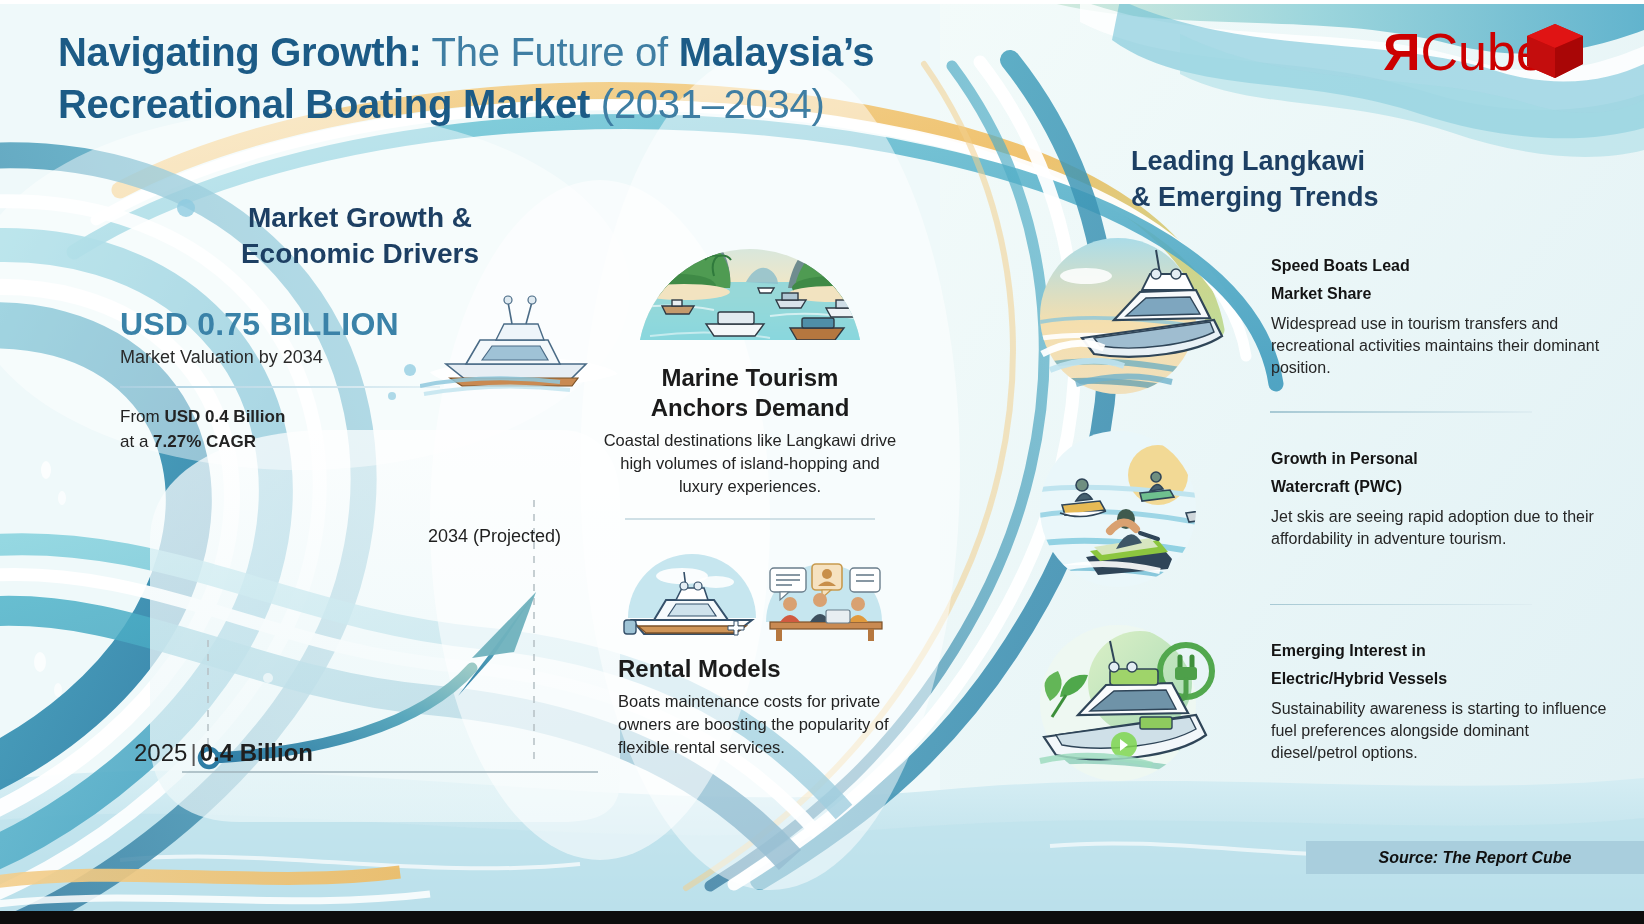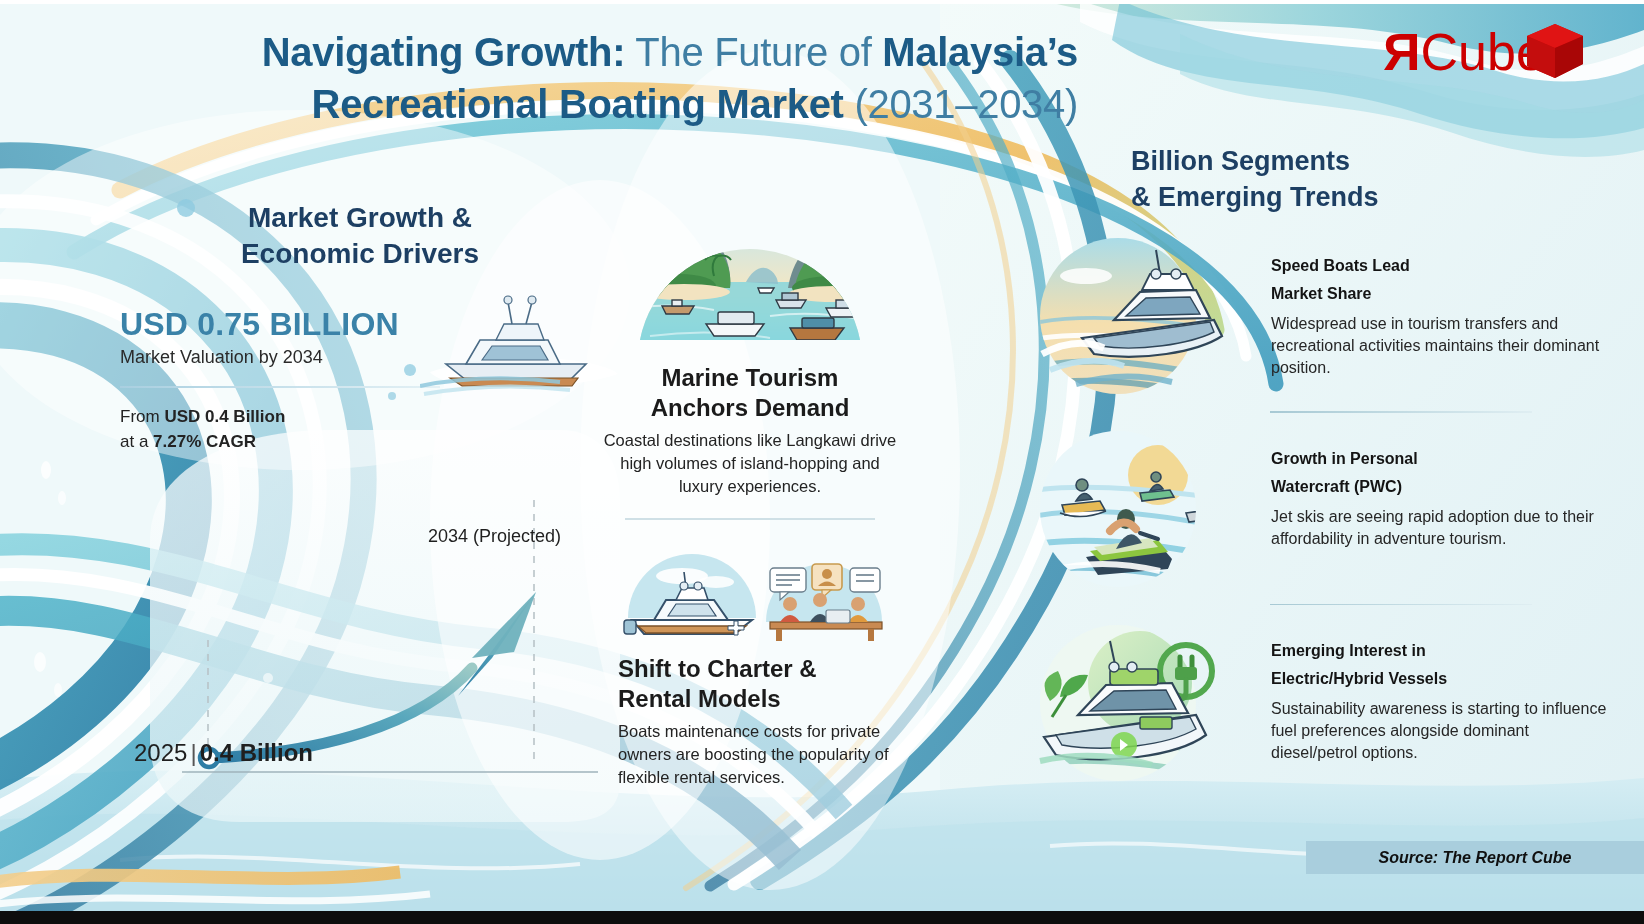--- a/index.html
+++ b/index.html
@@ -8,21 +8,21 @@
     font-family:"Liberation Sans", sans-serif;
     background:#f2fbfb;
     overflow:hidden;
     position:relative;
   }
   #canvas { position:relative; width:1644px; height:924px; overflow:hidden; background:#eef9fa; }
   .bg-svg { position:absolute; left:0; top:0; width:1644px; height:924px; }
 
   
   .title-block { position:absolute; left:58px; top:26px; width:1020px; z-index:30; }
-  .title-line { font-size:40px; line-height:52px; color:#2e6f96; letter-spacing:-0.3px; white-space:nowrap;text-align:right; }
+  .title-line { font-size:40px; line-height:52px; color:#2e6f96; letter-spacing:-0.3px; white-space:nowrap; }
   .t-b { font-weight:bold; color:#1c5b86; }
   .t-n { font-weight:normal; color:#3f7ea3; }
 
   .logo { position:absolute; left:1375px; top:16px; width:240px; height:82px; z-index:35; }
   .logo-text { position:absolute; left:8px; top:6px; font-size:52px; color:#cc0000; font-weight:normal; font-family:"Liberation Sans", sans-serif;}
   .logo-r { display:inline-block; transform:scaleX(-1); font-weight:bold; }
   .logo-cube { position:absolute; left:148px; top:4px; width:64px; height:64px; }
 
   
   .left-col { position:absolute; left:120px; top:200px; width:480px; z-index:25; }
@@ -356,29 +356,28 @@
           <circle cx="180" cy="70" r="7" fill="#d9a171"></circle>
           <path d="M170,88 q10,-14 20,0 Z" fill="#d05a40"></path>
           <circle cx="210" cy="66" r="7" fill="#d9a171"></circle>
           <path d="M200,88 q10,-16 20,0 Z" fill="#3d4f5e"></path>
           <circle cx="248" cy="70" r="7" fill="#d9a171"></circle>
           <path d="M238,88 q10,-14 20,0 Z" fill="#e09a3e"></path>
           <rect x="216" y="76" width="24" height="13" rx="2" fill="#e8eef2" stroke="#6a7e8c" stroke-width="1.2"></rect>
         </g>
       </svg>
       <div class="mid-title2">
-        <div>Shift to Charter &amp;</div>
         <div>Rental Models</div>
       </div>
       <div class="mid-body2">Boats maintenance costs for private owners are boosting the popularity of flexible rental services.</div>
     </div>
   </div>
 
   <div class="right-head">
-    <div>Billion Segments</div>
+    <div>Leading Langkawi</div>
     <div>&amp; Emerging Trends</div>
   </div>
 
   <div class="right-col">
 
     <div class="r-item">
       <svg class="r-illo" viewBox="0 0 255 175">
         <defs>
           <linearGradient id="sbSky" x1="0" y1="0" x2="0" y2="1">
             <stop offset="0%" stop-color="#a9dce9"></stop>

